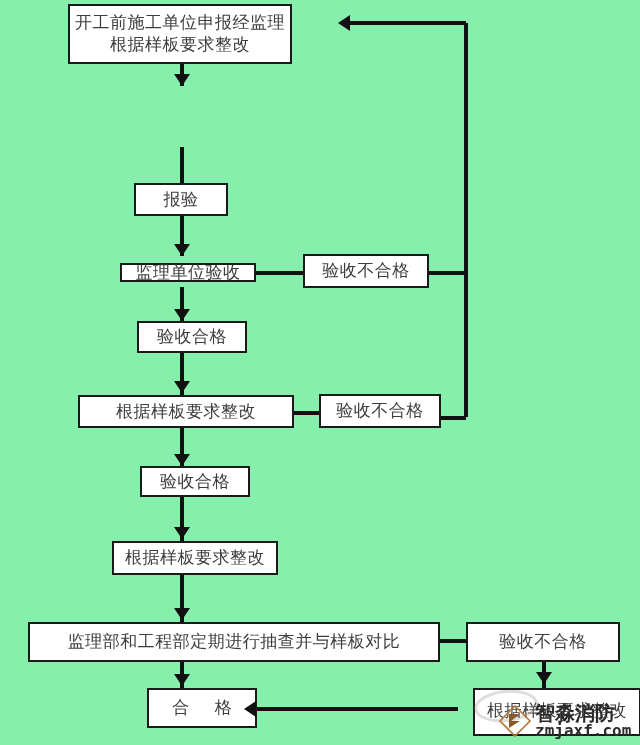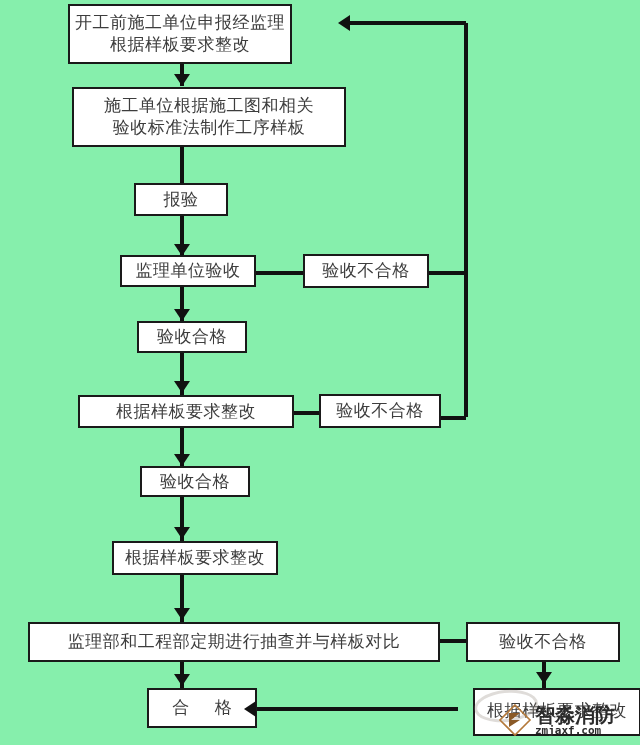--- a/index.html
+++ b/index.html
@@ -77,21 +77,21 @@
     flex-direction: column;
     line-height: 1.0;
   }
   #wm-cn {
     font-size: 20px;
     font-weight: bold;
     color: #2b2b2b;
     letter-spacing: 0px;
   }
   #wm-url {
-    font-size: 11px;
+    font-size: 16px;
     font-weight: bold;
     color: #2b2b2b;
     font-family: "DejaVu Sans Mono", "Liberation Mono", monospace;
     letter-spacing: 0px;
   }
   .wm-ghost {
     position: absolute;
     border: 3px solid rgba(150,140,130,0.30);
     border-radius: 50%;
     z-index: 8;
@@ -152,30 +152,24 @@
 
   <div class="edge h" style="left:436px; top:707px; width:22px;"></div>
 
   <div class="node two-line" style="left:68px; top:4px; width:224px; height:60px;">
     <span>
       <span>开工前施工单位申报经监理</span><br>
       <span>根据样板要求整改</span>
     </span>
   </div>
 
-  <div class="node two-line" style="left:72px; top:87px; width:274px; height:60px;">
-    <span>
-      <span>施工单位根据施工图和相关</span><br>
-      <span>验收标准法制作工序样板</span>
-    </span>
-  </div>
 
   <div class="node" style="left:134px; top:183px; width:94px; height:33px;">报验</div>
 
-  <div class="node" style="left:120px; top:255px; width:136px; height:32px;">监理单位验收</div>
+  <div class="node" style="left:120px; top:263px; width:136px; height:19px;">监理单位验收</div>
 
   <div class="node" style="left:303px; top:254px; width:126px; height:34px;">验收不合格</div>
 
   <div class="node" style="left:137px; top:321px; width:110px; height:32px;">验收合格</div>
 
   <div class="node" style="left:78px; top:395px; width:216px; height:33px;">根据样板要求整改</div>
 
   <div class="node" style="left:319px; top:394px; width:122px; height:34px;">验收不合格</div>
 
   <div class="node" style="left:140px; top:466px; width:110px; height:31px;">验收合格</div>

